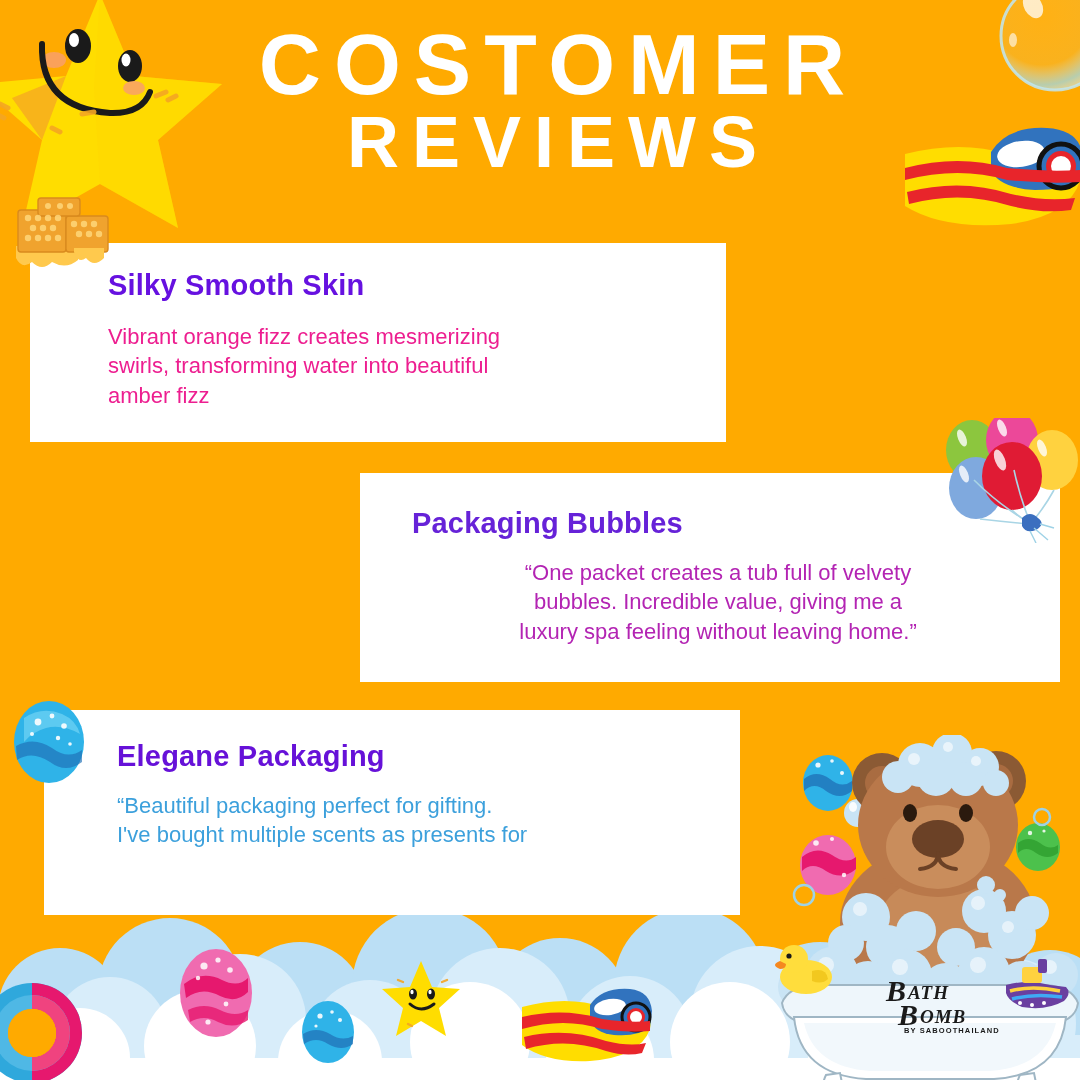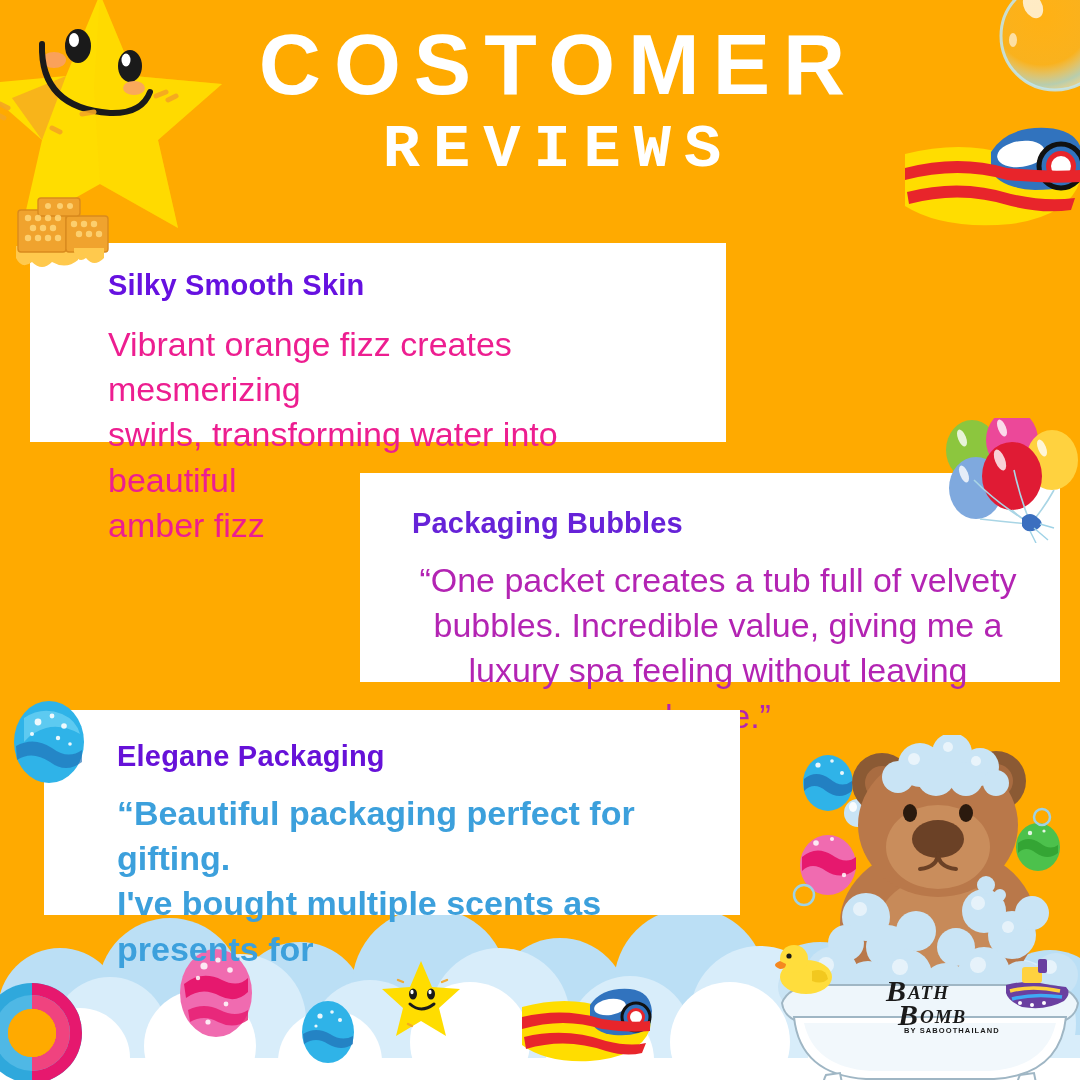--- a/index.html
+++ b/index.html
@@ -17,52 +17,52 @@
   #title-block{
     position:absolute;left:0;top:22px;width:1080px;text-align:center;
     z-index:6;pointer-events:none;
   }
   .title-line{
     color:#FFFFFF;font-weight:700;line-height:0.98;
     font-family:"Liberation Sans", sans-serif;
     padding-left:37px;
   }
   #title-line-1{font-size:86px;letter-spacing:13px;}
-  #title-line-2{font-size:62px;letter-spacing:13px;margin-top:14px;font-family:Liberation Mono, monospace;}
+  #title-line-2{font-size:72px;letter-spacing:13px;margin-top:1px;}
 
   
   .card{
     position:absolute;background:#FFFFFF;z-index:5;
     box-sizing:border-box;
   }
   .card .scallop-svg{position:absolute;left:0;top:0;width:100%;height:100%;z-index:0;}
   .card .card-inner{position:relative;z-index:1;}
   .card-heading{
     font-weight:700;font-size:29px;letter-spacing:.2px;
     font-family:"Liberation Sans", sans-serif;
   }
   .card-body{
-    font-size:34px;line-height:1.33;
+    font-size:22px;line-height:1.33;
     font-family:"Liberation Sans", sans-serif;
   }
   .card-body .ln{display:block;}
 
   #card-1{left:30px;top:243px;width:696px;height:199px;}
   #card-1 .card-inner{padding:26px 40px 0 78px;}
   #card-2{left:360px;top:473px;width:700px;height:209px;}
   #card-2 .card-inner{padding:34px 36px 0 52px;}
   #card-3{left:44px;top:710px;width:696px;height:205px;}
   #card-3 .card-inner{padding:30px 40px 0 73px;}
 
   #card-1 .card-heading{color:#6611E0;}
   #card-1 .card-body{color:#ED1E90;margin-top:20px;}
   #card-2 .card-heading{color:#6622D8;}
   #card-2 .card-body{color:#B324B3;margin-top:18px;text-align:center;}
   #card-3 .card-heading{color:#6611D8;}
-  #card-3 .card-body{color:#3CA0DC;margin-top:18px;font-weight:bold;}
+  #card-3 .card-body{color:#3CA0DC;margin-top:18px;}
 
   
   .deco{position:absolute;z-index:3;pointer-events:none;}
   #deco-bottom-clouds{left:0;bottom:0;width:1080px;height:190px;z-index:2;}
   #deco-star-top{left:-18px;top:-12px;width:250px;height:250px;z-index:4;}
   #deco-honeycomb{left:8px;top:188px;width:130px;height:80px;z-index:6;}
   #deco-bubble-top{left:995px;top:-22px;width:120px;height:120px;z-index:4;}
   #deco-boat-top{left:895px;top:120px;width:200px;height:115px;z-index:4;}
   #deco-balloons{left:940px;top:418px;width:140px;height:125px;z-index:6;}
   #deco-bathbomb-blue-left{left:12px;top:700px;width:74px;height:84px;z-index:6;}

